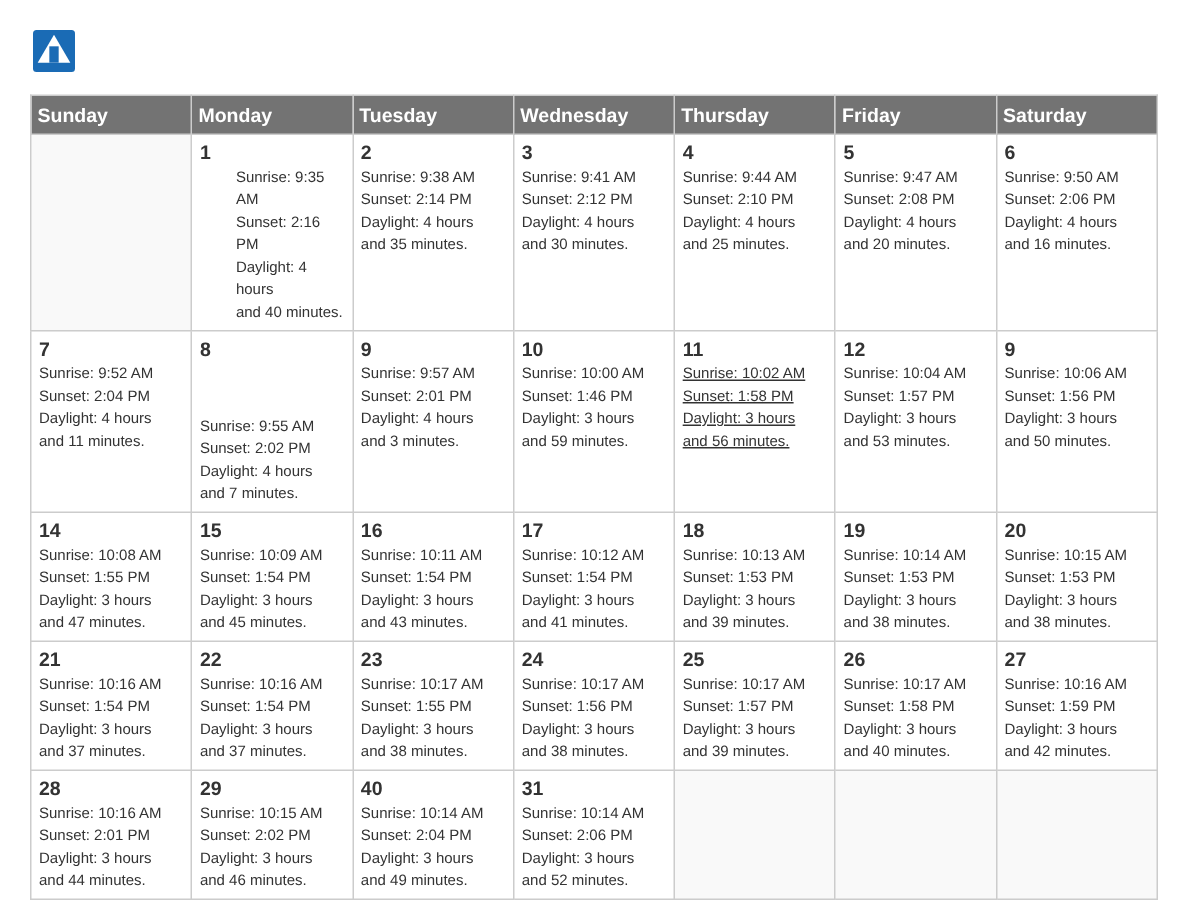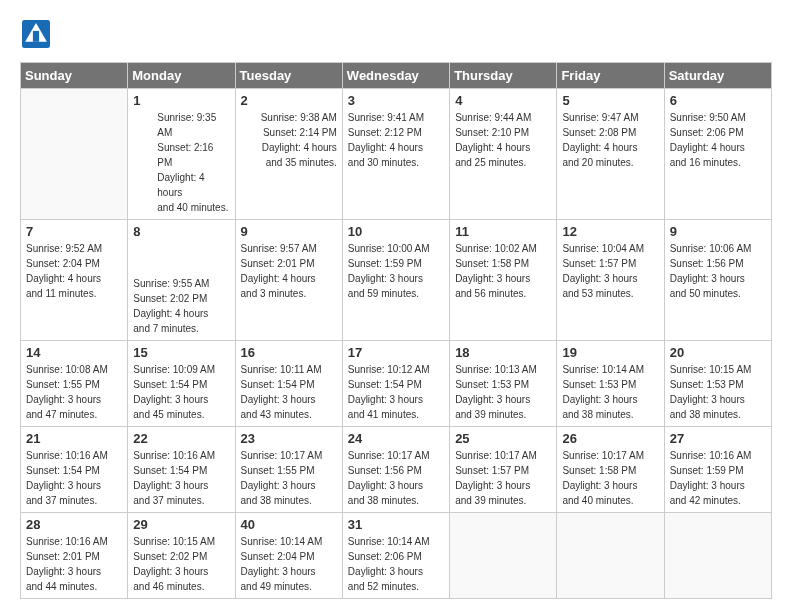--- a/index.html
+++ b/index.html
@@ -121,21 +121,21 @@
         <td class="empty-cell"></td>
         <td>
           <span class="day-number">1</span>
           <div class="day-info" style="white-space: pre-line; margin-left: 24px;">Sunrise: 9:35 AM
 Sunset: 2:16 PM
 Daylight: 4 hours
 and 40 minutes.</div>
         </td>
         <td>
           <span class="day-number">2</span>
-          <div class="day-info" style="white-space: pre-line; text-align: right;">Sunrise: 9:38 AM
+          <div class="day-info" style="white-space: pre-line;">Sunrise: 9:38 AM
 Sunset: 2:14 PM
 Daylight: 4 hours
 and 35 minutes.</div>
         </td>
         <td>
           <span class="day-number">3</span>
           <div class="day-info" style="white-space: pre-line;">Sunrise: 9:41 AM
 Sunset: 2:12 PM
 Daylight: 4 hours
 and 30 minutes.</div>
@@ -180,27 +180,27 @@
         <td>
           <span class="day-number">9</span>
           <div class="day-info" style="white-space: pre-line;">Sunrise: 9:57 AM
 Sunset: 2:01 PM
 Daylight: 4 hours
 and 3 minutes.</div>
         </td>
         <td>
           <span class="day-number">10</span>
           <div class="day-info" style="white-space: pre-line;">Sunrise: 10:00 AM
-Sunset: 1:59 PM
+Sunset: 1:46 PM
 Daylight: 3 hours
 and 59 minutes.</div>
         </td>
         <td>
           <span class="day-number">11</span>
-          <div class="day-info" style="white-space: pre-line;">Sunrise: 10:02 AM
+          <div class="day-info" style="white-space: pre-line; text-decoration: underline;">Sunrise: 10:02 AM
 Sunset: 1:58 PM
 Daylight: 3 hours
 and 56 minutes.</div>
         </td>
         <td>
           <span class="day-number">12</span>
           <div class="day-info" style="white-space: pre-line;">Sunrise: 10:04 AM
 Sunset: 1:57 PM
 Daylight: 3 hours
 and 53 minutes.</div>

